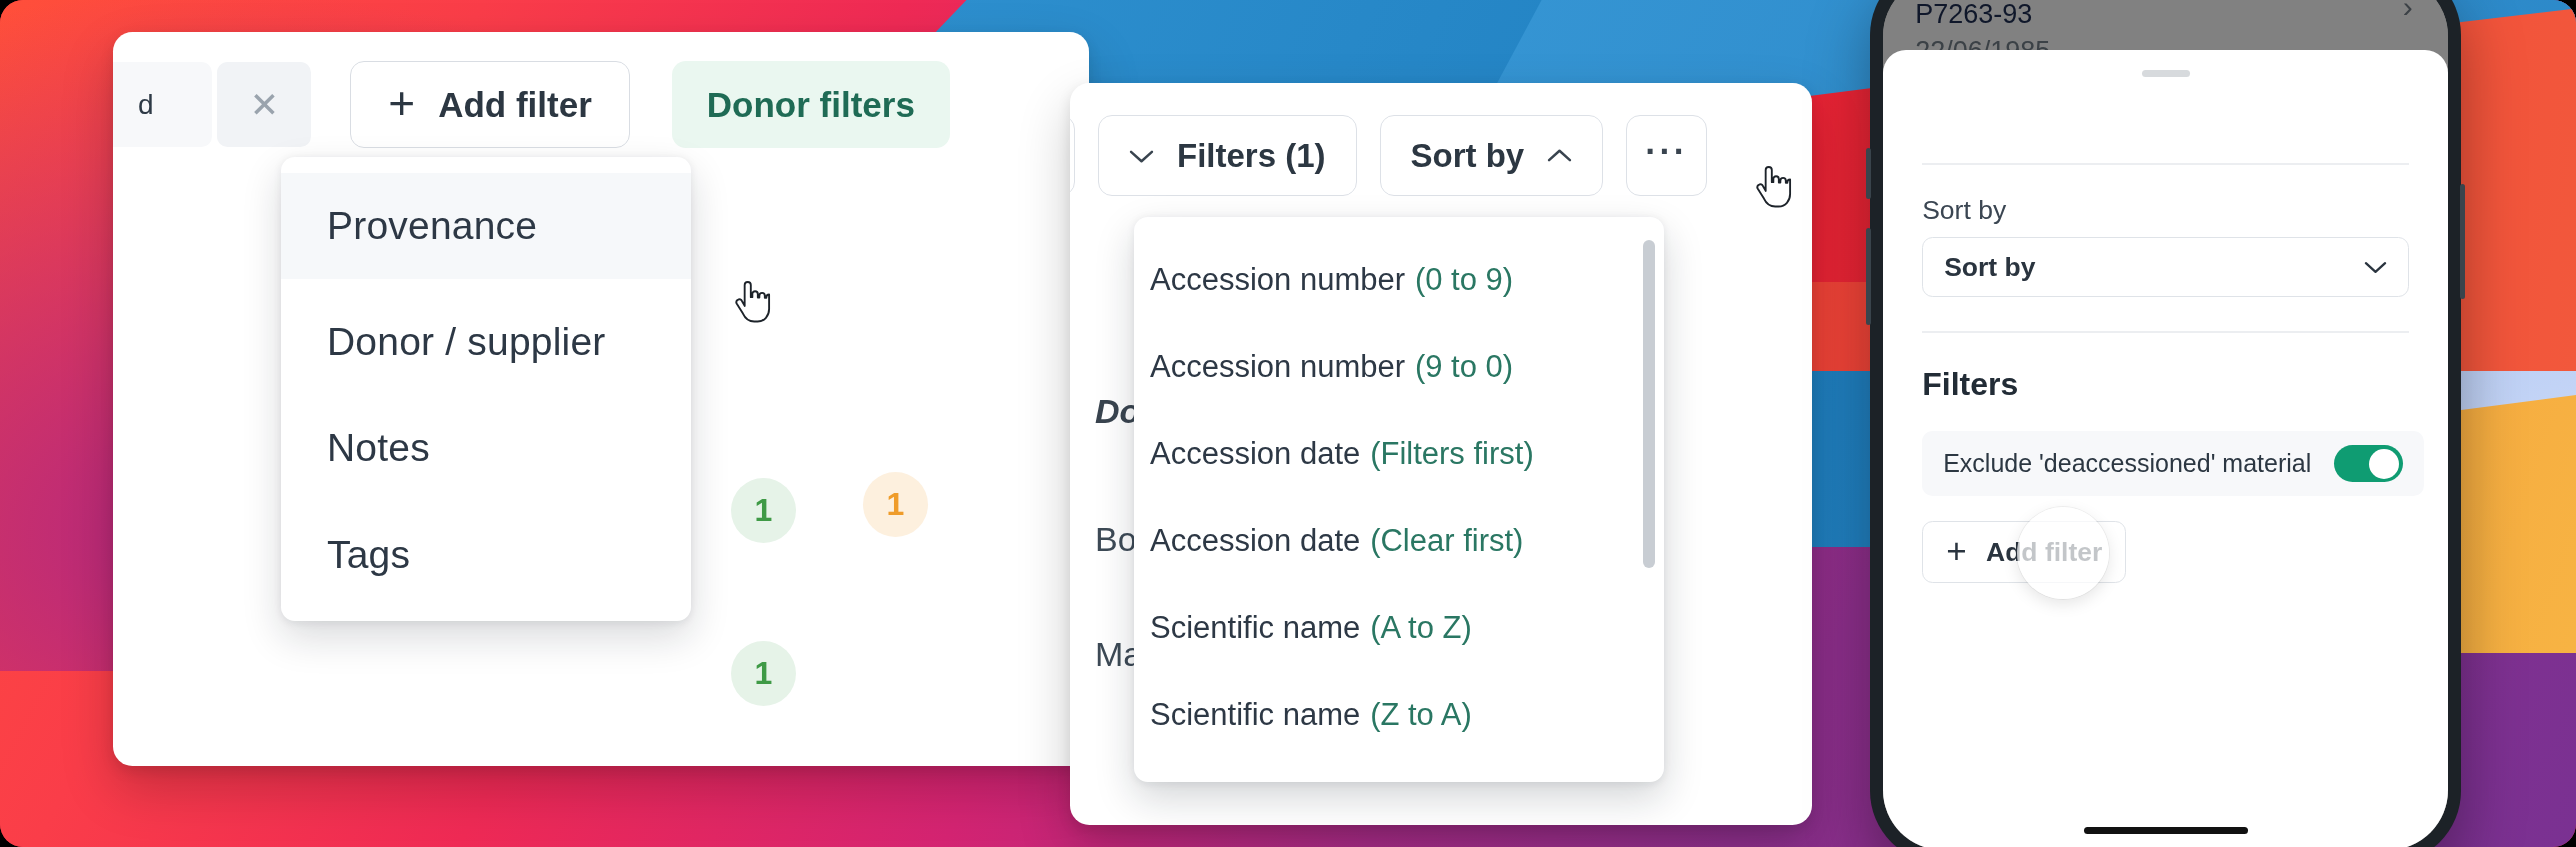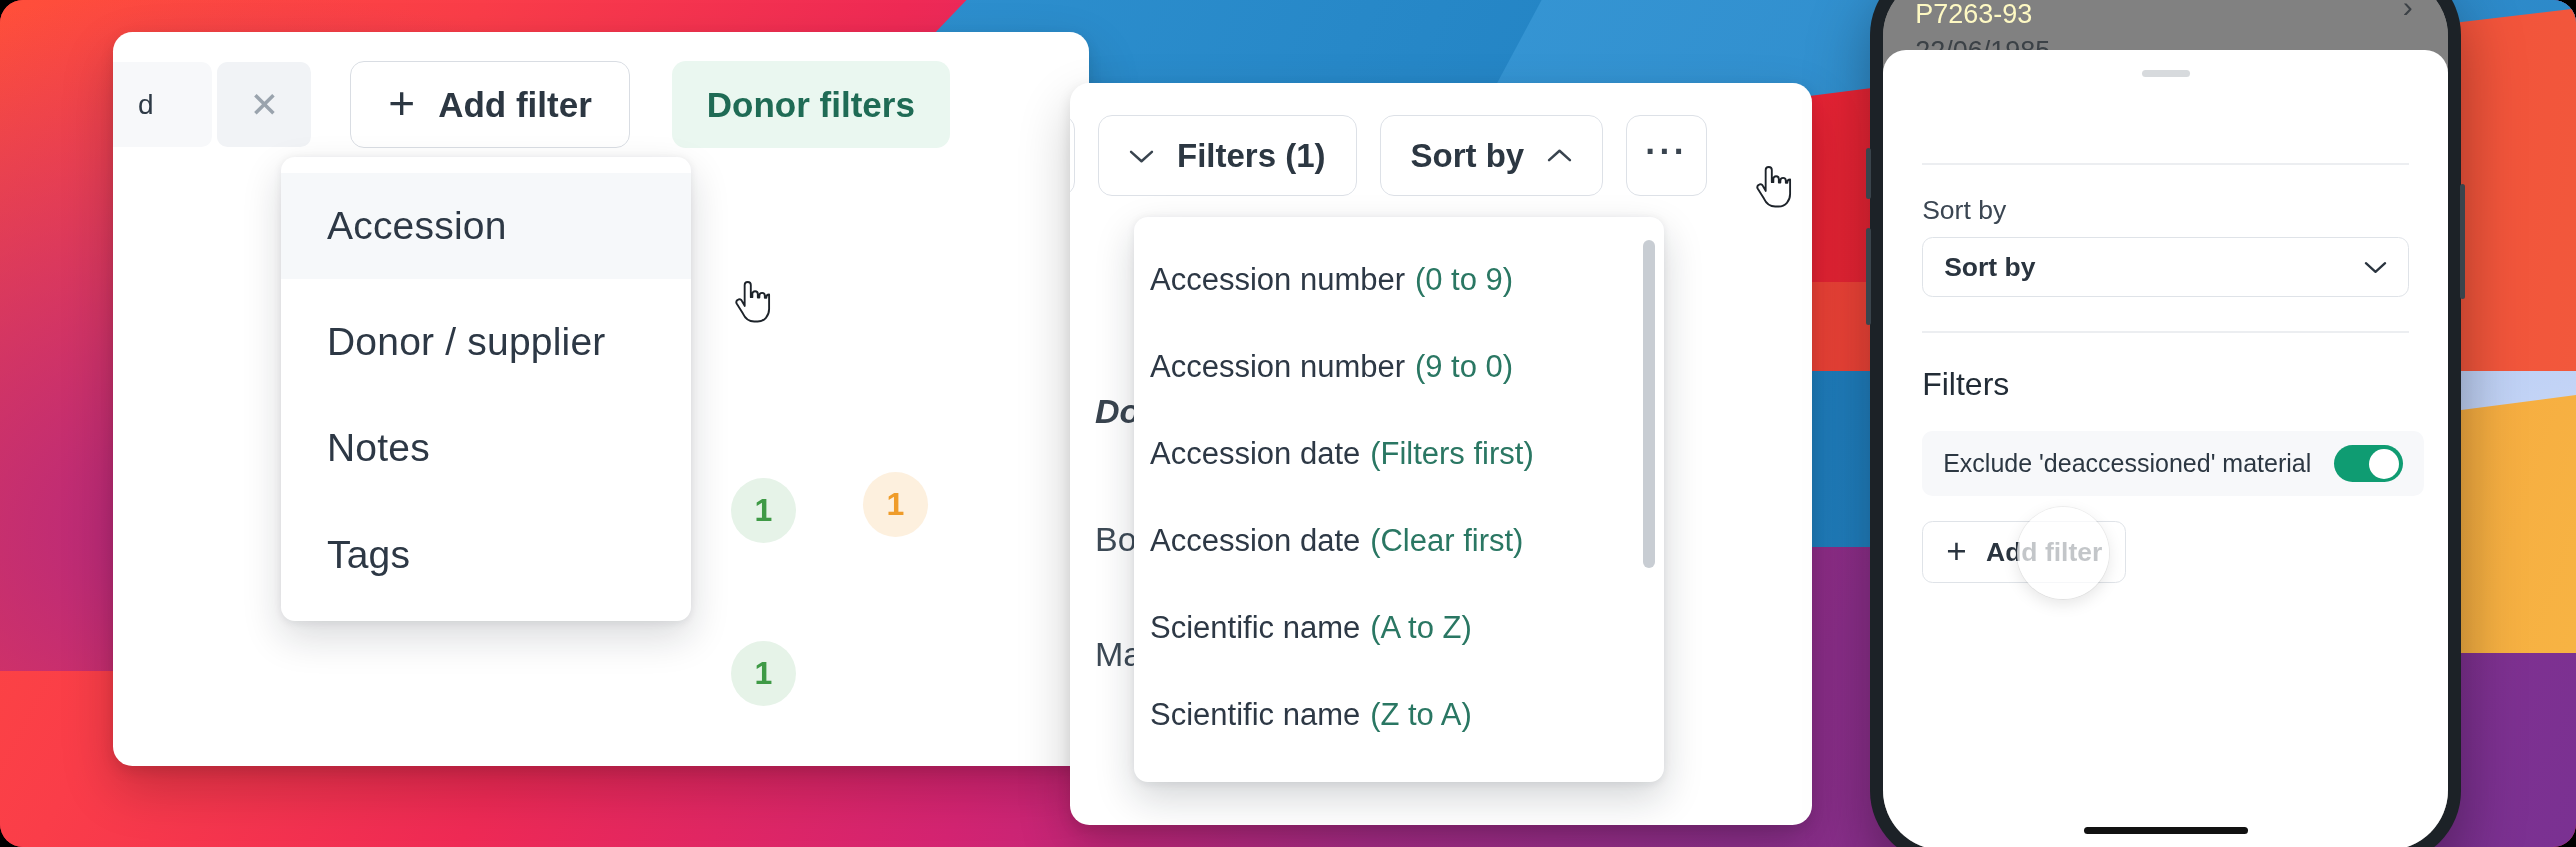--- a/index.html
+++ b/index.html
@@ -247,21 +247,21 @@
     border-radius: 60px;
     overflow: hidden;
     background: #7d7d7d;
   }
 
   .ph-dim {
     position: absolute; inset: 0;
     background: #818181;
     padding: 0 32px;
   }
-  .ph-row-sub1 { position: absolute; left: 32px; top: 23px; font-size: 27px; color: #fef9c3; }
+  .ph-row-sub1 { position: absolute; left: 32px; top: 23px; font-size: 27px; color: #0f172a; }
   .ph-row-sub2 { position: absolute; left: 32px; top: 60px; font-size: 27px; color: #3b4146; }
   .ph-row-chev { position: absolute; right: 35px; top: 14px; font-size: 30px; color: #3b4146; }
 
   .ph-sheet {
     position: absolute; left: 0; right: 0; bottom: 0; top: 74px;
     background: #fff;
     border-radius: 23px 23px 0 0;
   }
   .ph-grabber {
     position: absolute; left: 50%; top: 19.4px; transform: translateX(-50%);
@@ -276,21 +276,21 @@
   .ph-label { position: absolute; left: 39px; font-size: 26.5px; color: #3b4652; }
   .ph-select {
     position: absolute; left: 39px; right: 39px;
     height: 60px;
     border: 1.8px solid #dfe3e8; border-radius: 10.6px;
     background: #fff;
     display: flex; align-items: center; justify-content: space-between;
     padding: 0 21px;
     font-size: 26.5px; font-weight: 700; color: #2a343f;
   }
-  .ph-section-title { position: absolute; left: 39px; font-size: 32px; font-weight: 400; color: #222c36; }
+  .ph-section-title { position: absolute; left: 39px; font-size: 32px; font-weight: 700; color: #222c36; }
   .ph-toggle-row {
     position: absolute; left: 39px; right: 24px; height: 65px;
     background: #f7f8fa; border-radius: 10.6px;
     display: flex; align-items: center; justify-content: space-between;
     padding: 0 21px;
     font-size: 25px; color: #2c3742;
   }
   .ph-toggle {
     width: 69px; height: 37px; border-radius: 18.5px;
     background: #0f9c72;
@@ -351,21 +351,21 @@
     </div>
     <div class="badge badge-orange" style="left:750px;  top:440px;">
       <span>1</span>
     </div>
     <div class="badge badge-green" style="left:618px;  top:609px;">
       <span>1</span>
     </div>
 
     <div id="addfilter-menu">
       <div class="menu-item first hover">
-        <span>Accession</span>
+        <span>Provenance</span>
       </div>
       <div class="menu-gap"></div>
       <div class="menu-item">
         <span>Donor / supplier</span>
       </div>
       <div class="menu-gap"></div>
       <div class="menu-item">
         <span>Notes</span>
       </div>
       <div class="menu-gap"></div>

